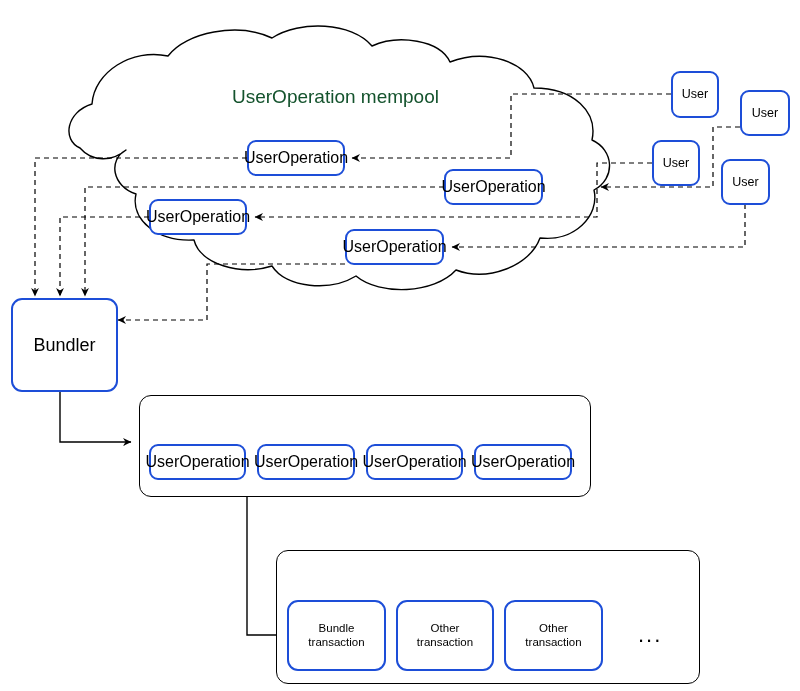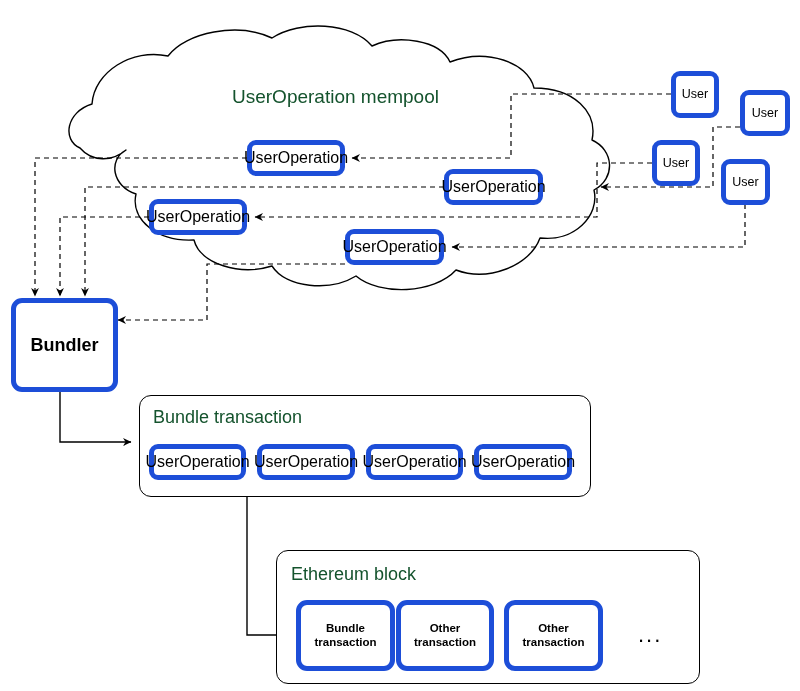--- a/index.html
+++ b/index.html
@@ -5,25 +5,25 @@
   html,body{margin:0;padding:0;}
   body{
     width:800px;height:691px;background:#ffffff;
     font-family:"Liberation Sans",sans-serif;
     overflow:hidden;position:relative;
   }
   #stage{position:absolute;left:0;top:0;width:800px;height:691px;}
   svg.layer{position:absolute;left:0;top:0;width:800px;height:691px;overflow:visible;}
   svg.layer.lines{z-index:1;}
   .node{position:absolute;box-sizing:border-box;background:#ffffff;
-        border:5px solid #1d4ed8;z-index:3;
+        border:2px solid #1d4ed8;z-index:3;
         display:flex;align-items:center;justify-content:center;
         color:#000;text-align:center;line-height:1.15;}
   .node.r8{border-radius:9px;}
-  .node.r10{border-radius:11px;font-weight:bold;}
+  .node.r10{border-radius:11px;}
   .label{position:absolute;z-index:4;color:#14532d;white-space:nowrap;}
   .t-title{font-size:19px;}
   .t-grouptitle{font-size:18px;}
   .t-user{font-size:12.5px;}
   .t-uop{font-size:16px;}
   .t-bundler{font-size:18px;}
   .t-tx{font-size:11.5px;}
   .t-dots{font-size:22px;letter-spacing:2px;color:#000;}
   .container{position:absolute;box-sizing:border-box;background:#ffffff;
              border:1px solid #000000;border-radius:12px;z-index:2;}
@@ -136,39 +136,37 @@
 
   <div class="node r8 t-user" style="left:721px;top:159px;width:49px;height:46px;">
     <span>User</span>
   </div>
 
   <div class="node r10 t-bundler" style="left:11px;top:298px;width:107px;height:94px;">
     <span>Bundler</span>
   </div>
 
   <div class="container" style="left:139px;top:395px;width:452px;height:102px;"></div>
-  <div class="label t-grouptitle" style="left:153px;top:407px;">Bundle transaction</div>
 
   <div class="node r8 t-uop" style="left:149px;top:444px;width:97px;height:36px;">
     <span>UserOperation</span>
   </div>
   <div class="node r8 t-uop" style="left:257px;top:444px;width:98px;height:36px;">
     <span>UserOperation</span>
   </div>
   <div class="node r8 t-uop" style="left:366px;top:444px;width:97px;height:36px;">
     <span>UserOperation</span>
   </div>
   <div class="node r8 t-uop" style="left:474px;top:444px;width:98px;height:36px;">
     <span>UserOperation</span>
   </div>
 
   <div class="container" style="left:276px;top:550px;width:424px;height:134px;"></div>
-  <div class="label t-grouptitle" style="left:291px;top:564px;">Ethereum block</div>
 
-  <div class="node r10 t-tx" style="left:287px;top:600px;width:99px;height:71px;flex-direction:column;margin-left:9px;">
+  <div class="node r10 t-tx" style="left:287px;top:600px;width:99px;height:71px;flex-direction:column;">
     <span>Bundle</span>
     <span>transaction</span>
   </div>
   <div class="node r10 t-tx" style="left:396px;top:600px;width:98px;height:71px;flex-direction:column;">
     <span>Other</span>
     <span>transaction</span>
   </div>
   <div class="node r10 t-tx" style="left:504px;top:600px;width:99px;height:71px;flex-direction:column;">
     <span>Other</span>
     <span>transaction</span>

